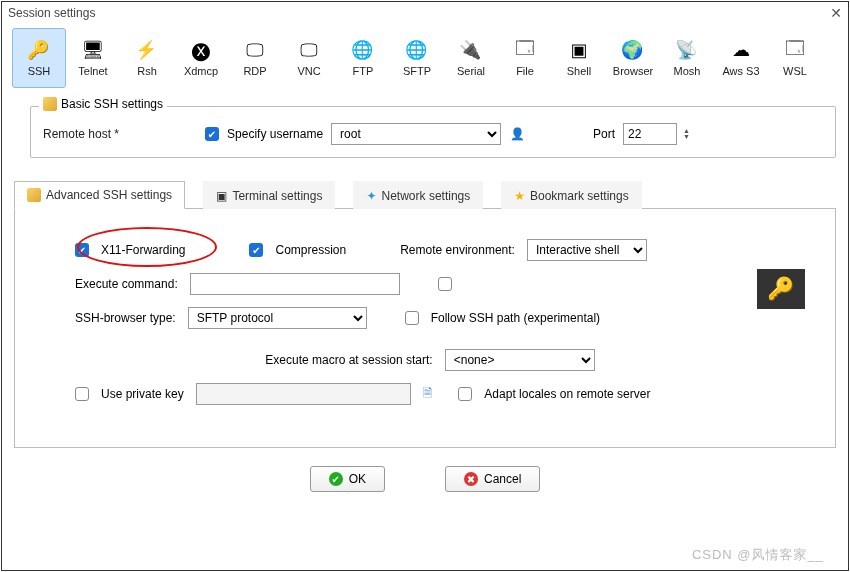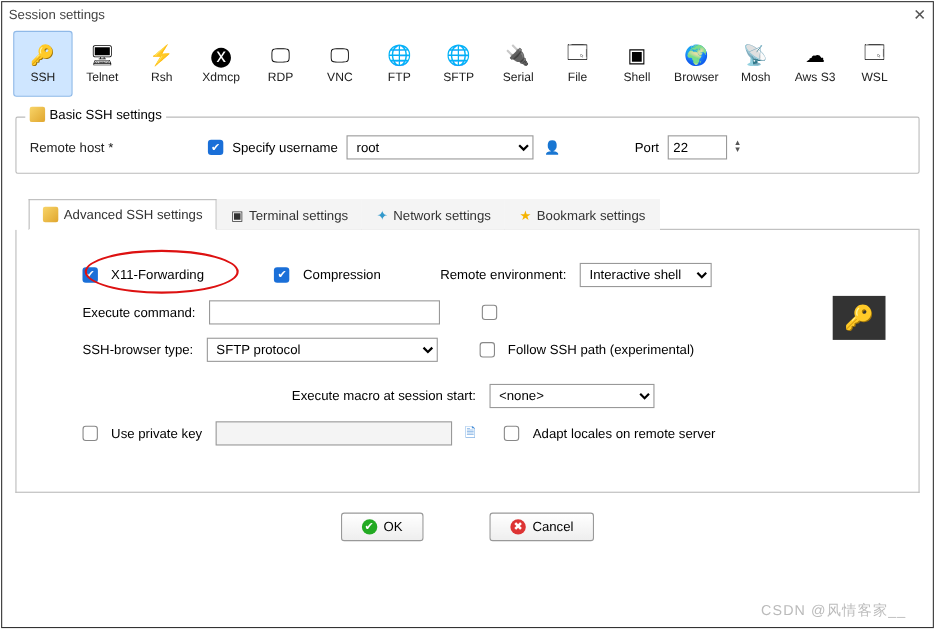--- a/index.html
+++ b/index.html
@@ -5,30 +5,30 @@
 * { box-sizing: border-box; font-family: "Segoe UI", Tahoma, sans-serif; font-size: 12px; }
 body { margin: 0; background: #fff; width: 850px; height: 572px; position: relative; }
 .window { border: 1px solid #333; width: 848px; height: 570px; margin: 1px; position: relative; background: #fff; }
 .titlebar { height: 22px; display: flex; align-items: center; padding: 0 6px; color: #444; font-size: 11px; }
 .titlebar .close { margin-left: auto; font-size: 14px; color: #555; cursor: default; }
 .proto-row { display: flex; gap: 0; padding: 4px 10px 0 10px; flex-wrap: nowrap; }
 .proto { width: 54px; height: 60px; display: flex; flex-direction: column; align-items: center; justify-content: center; gap: 4px; border: 1px solid transparent; border-radius: 3px; }
 .proto.selected { background: #cfe6ff; border: 1px solid #8fb9e8; }
 .proto .ic { width: 26px; height: 22px; display: flex; align-items: center; justify-content: center; font-size: 18px; }
 .proto .lbl { font-size: 11px; color: #222; }
-.group { margin: 18px 12px 0 12px; border: 1px solid #bbb; border-radius: 2px; position: relative; padding: 16px 12px 12px 12px; }
+.group { margin: 18px 12px 0 28px; border: 1px solid #bbb; border-radius: 2px; position: relative; padding: 16px 12px 12px 12px; }
 .group .legend { position: absolute; top: -10px; left: 8px; background: #fff; padding: 0 4px; display: flex; align-items: center; gap: 4px; font-size: 12px; }
 .legend-ic { width: 14px; height: 14px; background: linear-gradient(135deg,#f8d468,#e0a62e); display: inline-block; border-radius: 2px; }
 .row { display: flex; align-items: center; gap: 8px; }
 .field-label { color: #222; }
 input[type=text], select { border: 1px solid #999; padding: 2px 4px; height: 22px; background: #fff; }
 .wide { width: 150px; }
 .chk { width: 14px; height: 14px; background: #1a6fd8; border-radius: 3px; display: inline-flex; align-items: center; justify-content: center; color: #fff; font-size: 10px; }
 .chk.empty { background: #fff; border: 1px solid #888; }
-.tabs { margin: 22px 12px 0 24px; display: flex; border-bottom: 1px solid #bbb; }
+.tabs { margin: 22px 12px 0 12px; display: flex; border-bottom: 1px solid #bbb; gap: 18px; }
 .tab { padding: 6px 12px; display: flex; align-items: center; gap: 5px; border: 1px solid transparent; border-bottom: none; position: relative; top: 1px; background: #f4f4f4; color: #333; }
 .tab.active { background: #fff; border: 1px solid #bbb; border-bottom: 1px solid #fff; }
 .tab-body { margin: 0 12px; border: 1px solid #bbb; border-top: none; padding: 30px 50px 30px 60px; position: relative; }
 .ellipse { position: absolute; border: 2px solid #d11; border-radius: 50%; width: 140px; height: 40px; left: 62px; top: 18px; pointer-events: none; }
 .adv-row { display: flex; align-items: center; gap: 12px; margin-bottom: 12px; }
 .keyimg { position: absolute; right: 30px; top: 60px; width: 48px; height: 40px; background: #333; display: flex; align-items: center; justify-content: center; }
 .btnrow { display: flex; justify-content: center; gap: 60px; margin-top: 18px; }
 .btn { border: 1px solid #999; background: linear-gradient(#fff,#eee); padding: 5px 18px; border-radius: 3px; display: flex; align-items: center; gap: 6px; }
 .watermark { position: absolute; right: 24px; bottom: 6px; color: #bbb; font-size: 13px; letter-spacing: 1px; }
 .user-ic { width:18px; height:18px; display:inline-flex; align-items:center; justify-content:center; }
@@ -163,21 +163,21 @@
 
     <div class="adv-row">
       <span>Execute command:</span>
       <input type="text" style="width: 210px;" value="">
       <span style="width:14px"></span>
       <span class="chk empty"></span>
     </div>
 
     <div class="adv-row">
       <span>SSH-browser type:</span>
-      <select style="width:210px"><option>SFTP protocol</option></select>
+      <select style="width:179px"><option>SFTP protocol</option></select>
       <span style="width:14px"></span>
       <span class="chk empty"></span>
       <span>Follow SSH path (experimental)</span>
     </div>
 
     <div class="adv-row" style="justify-content:center;margin-top:20px">
       <span>Execute macro at session start:</span>
       <select style="width:150px"><option>&lt;none&gt;</option></select>
     </div>
 

